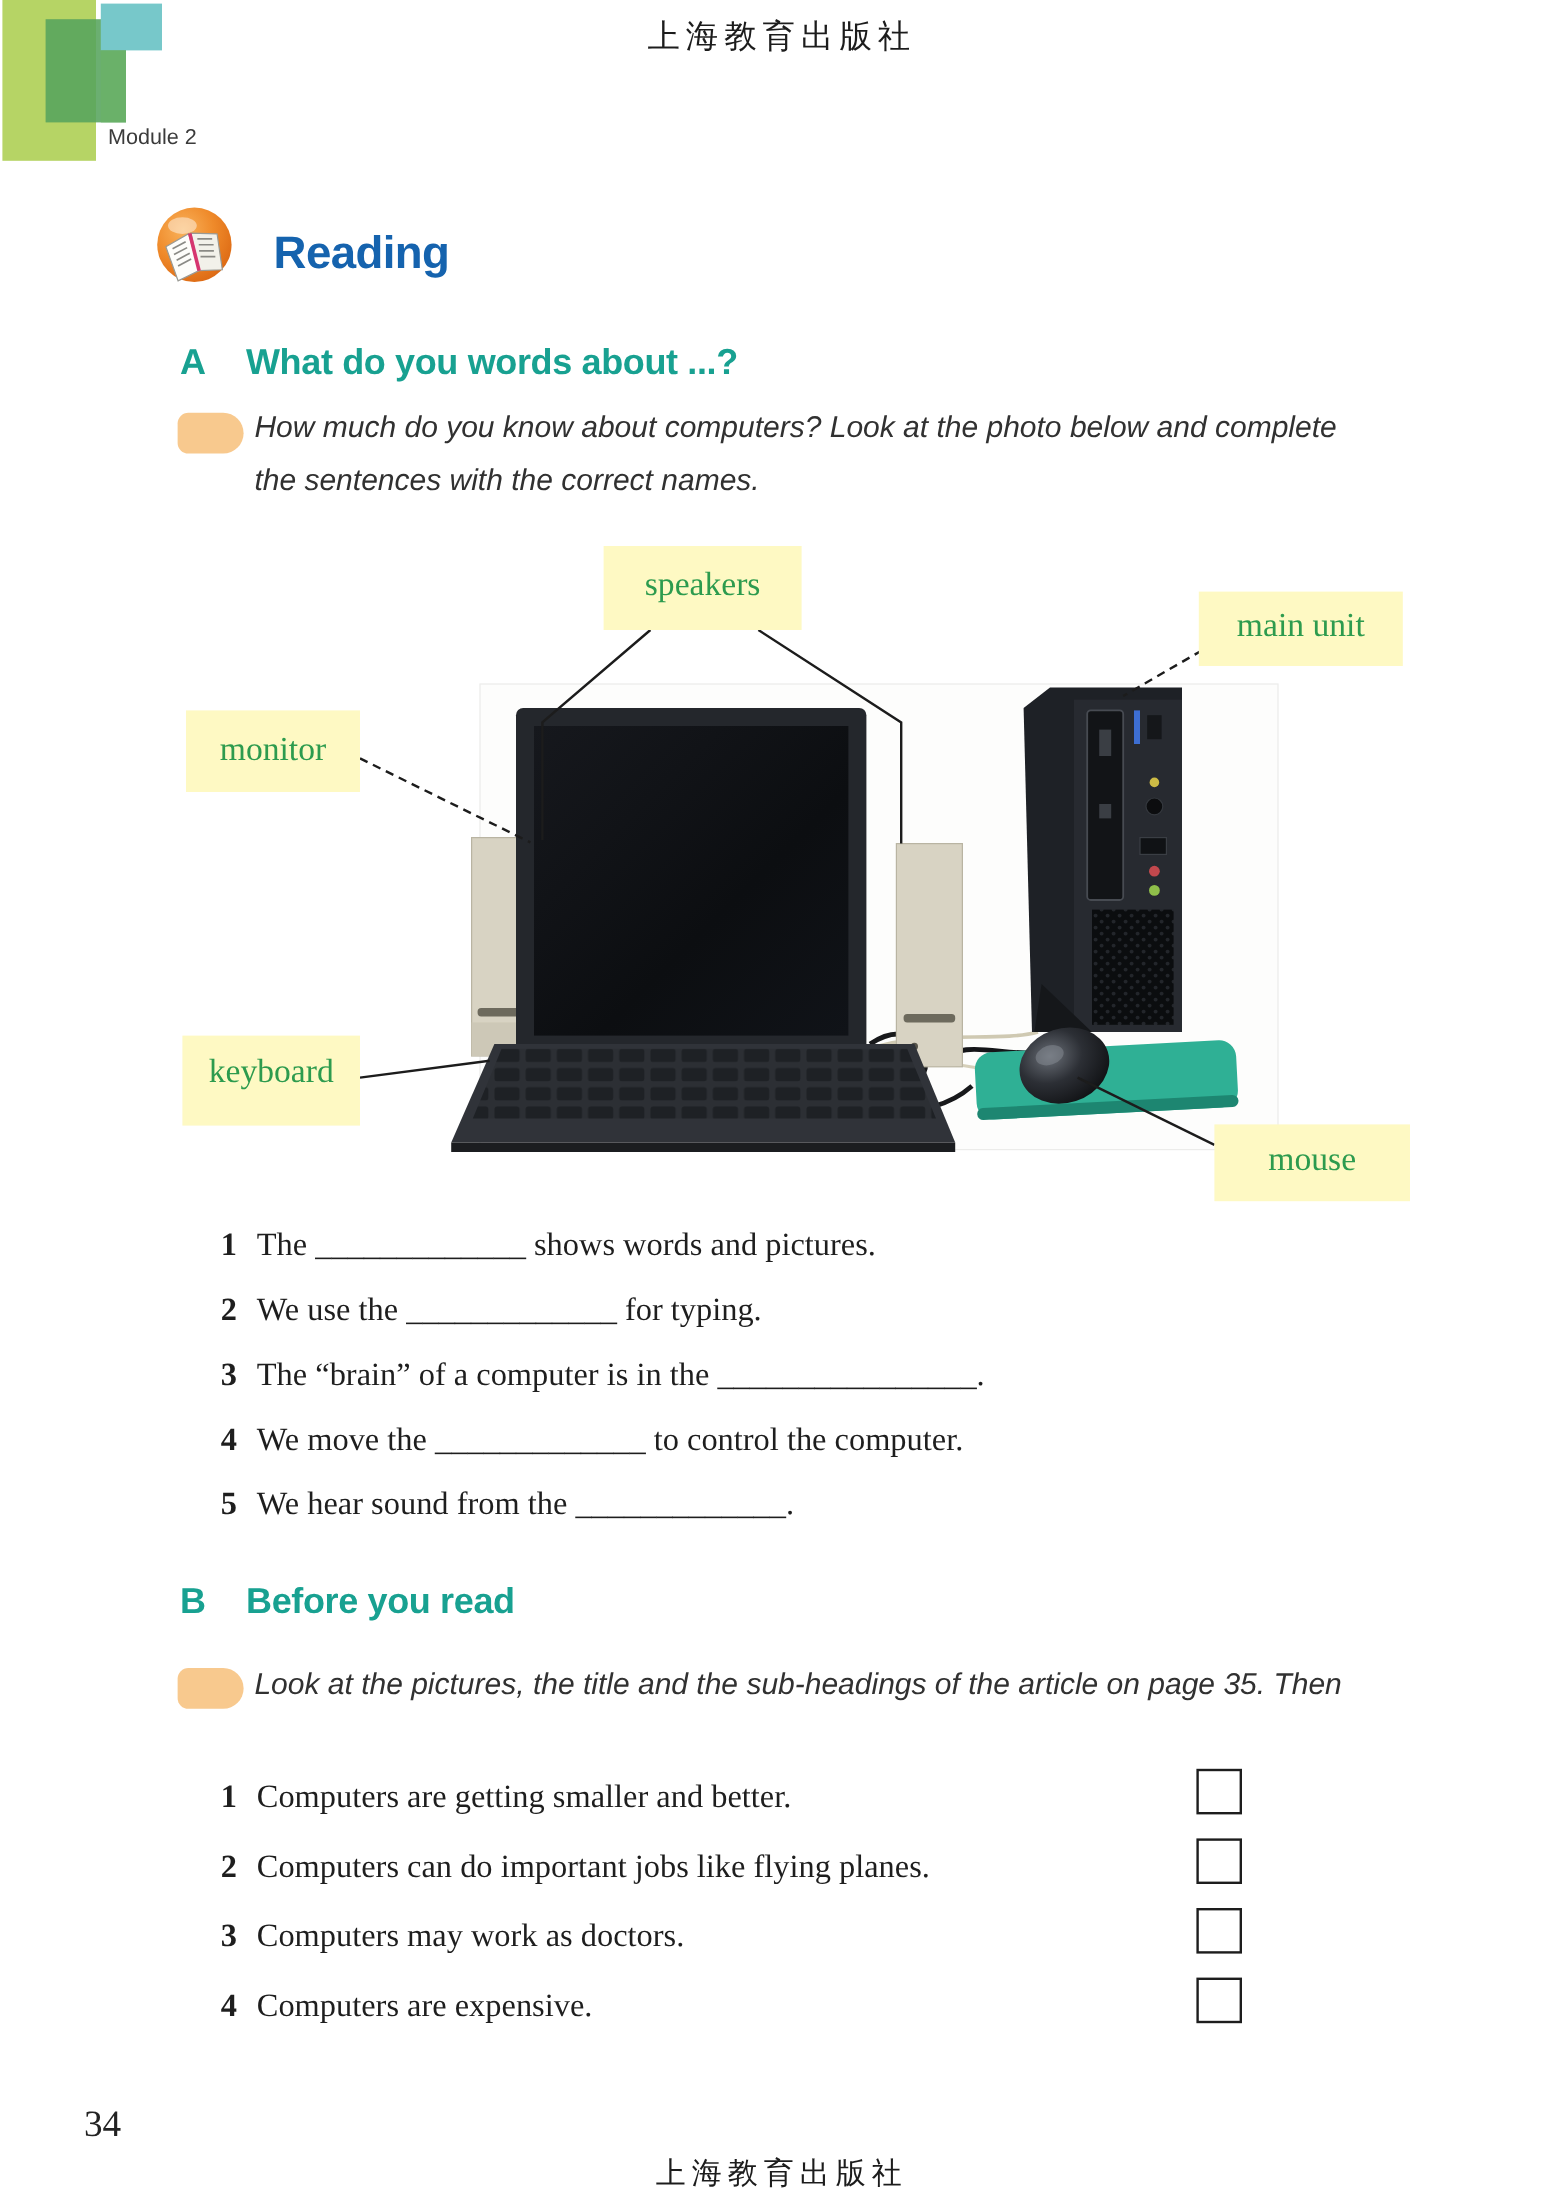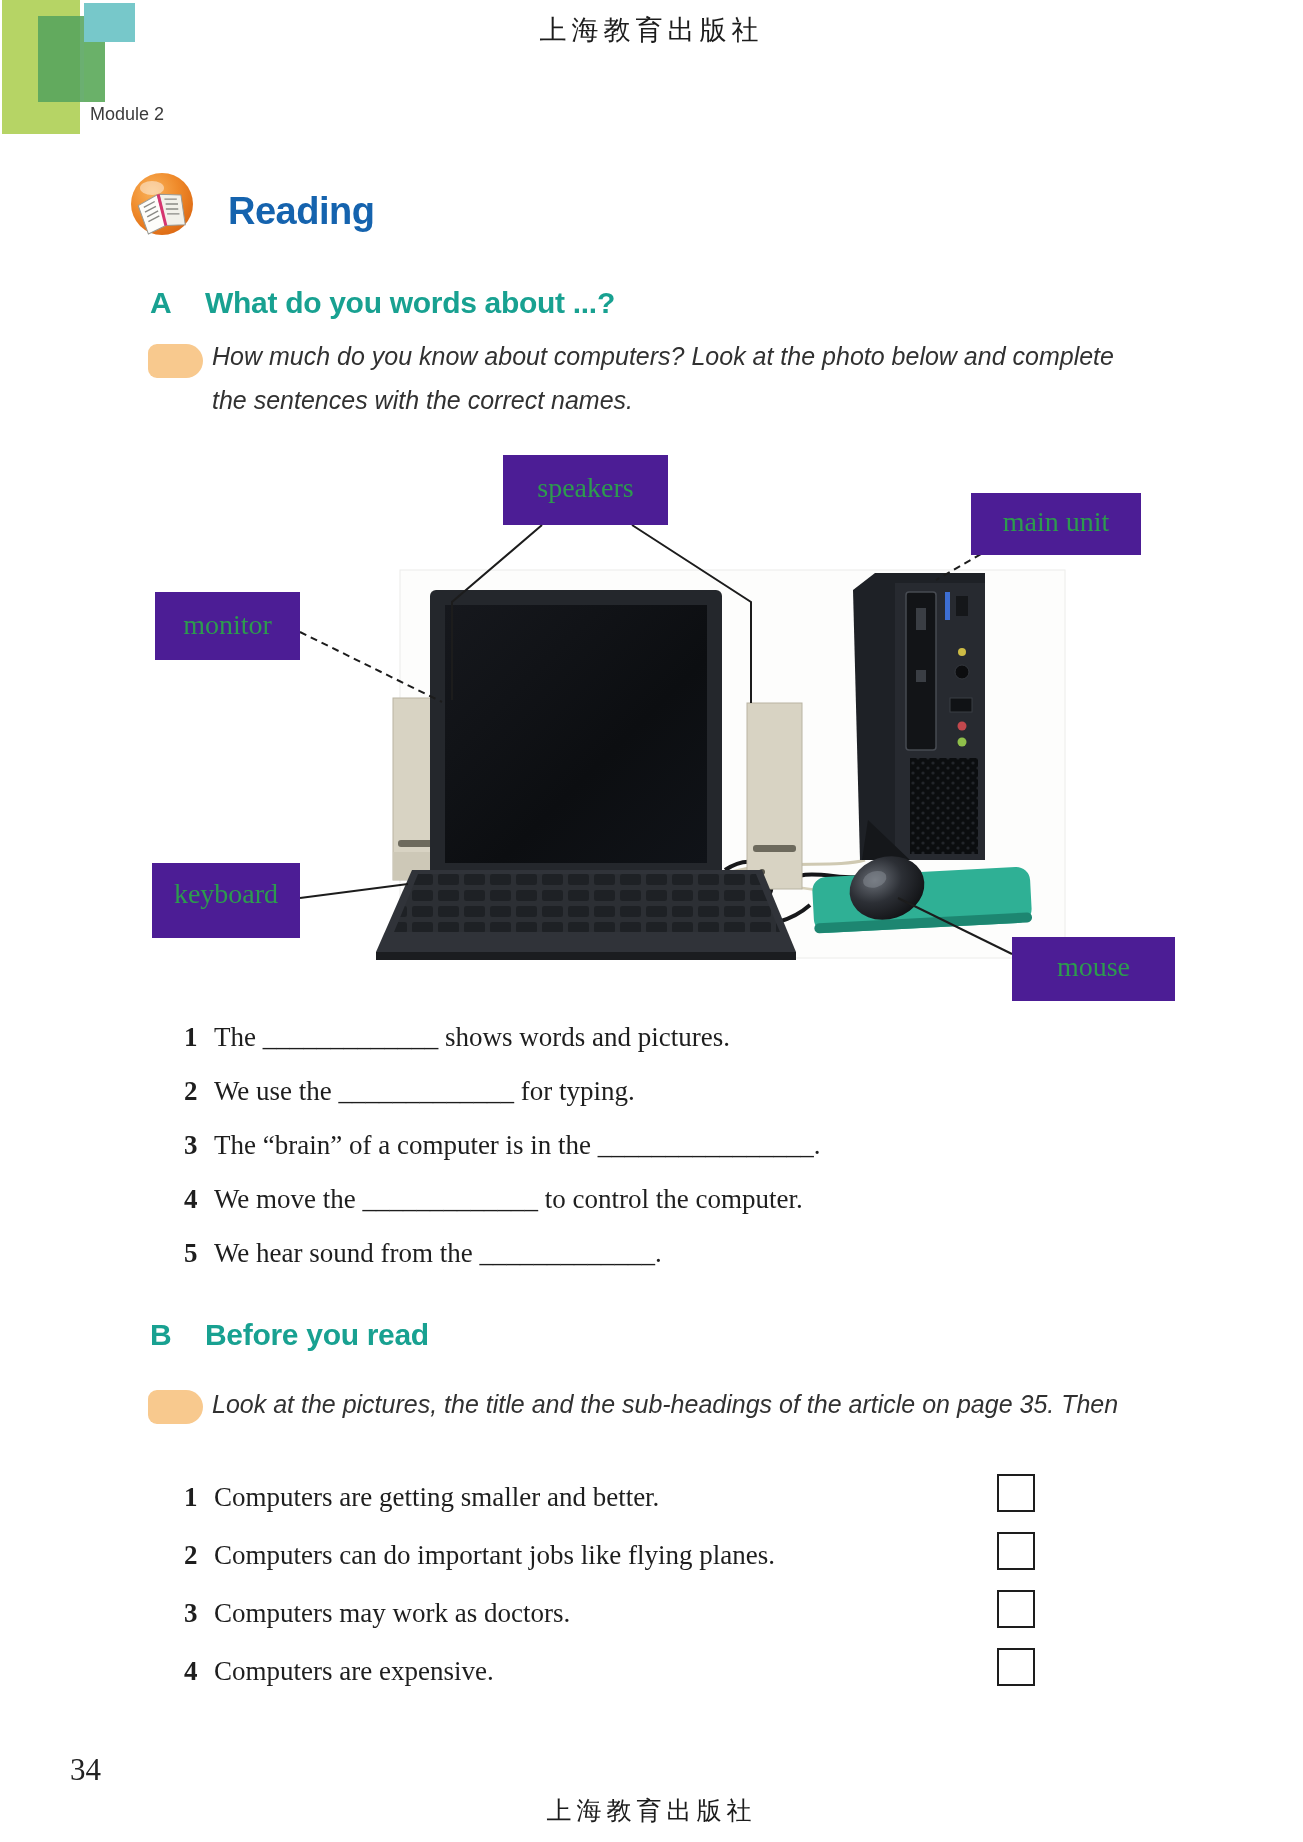--- a/index.html
+++ b/index.html
@@ -34,24 +34,24 @@
   .pill-a{left:148px;top:344px;}
   .pill-b{left:148px;top:1390px;}
 
   .instr{font-size:25px;font-style:italic;color:#313131;line-height:44px;white-space:nowrap;}
   .instr-a{left:212px;top:334px;}
   .instr-b{left:212px;top:1382px;}
 
   
   .photo-wrap{left:150px;top:440px;width:1040px;height:575px;}
   .photo-wrap svg{position:absolute;left:0;top:0;}
-  .plabel{position:absolute;background:#4c1d95;color:#2d9b4e;font-family:"Liberation Serif",serif;
+  .plabel{position:absolute;background:#fef9c3;color:#2d9b4e;font-family:"Liberation Serif",serif;
           font-size:28px;text-align:center;line-height:1.2;padding-top:16px;box-sizing:border-box;}
   .lbl-speakers{left:353px;top:15px;width:165px;height:70px;}
-  .lbl-mainunit{left:821px;top:53px;width:170px;height:62px;padding-top:12px;}
+  .lbl-mainunit{left:849px;top:53px;width:170px;height:62px;padding-top:12px;}
   .lbl-monitor{left:5px;top:152px;width:145px;height:68px;}
   .lbl-keyboard{left:2px;top:423px;width:148px;height:75px;padding-top:14px;}
   .lbl-mouse{left:862px;top:497px;width:163px;height:64px;padding-top:13px;}
 
   
   .item-row{position:absolute;font-family:"Liberation Serif",serif;font-size:27px;color:#1e1e1e;white-space:nowrap;}
   .item-num{position:absolute;left:184px;font-weight:bold;}
   .item-text{position:absolute;left:214px;}
   .checkbox{position:absolute;left:997px;width:34px;height:34px;border:2px solid #1d1d1d;background:#fff;}
 </style>

